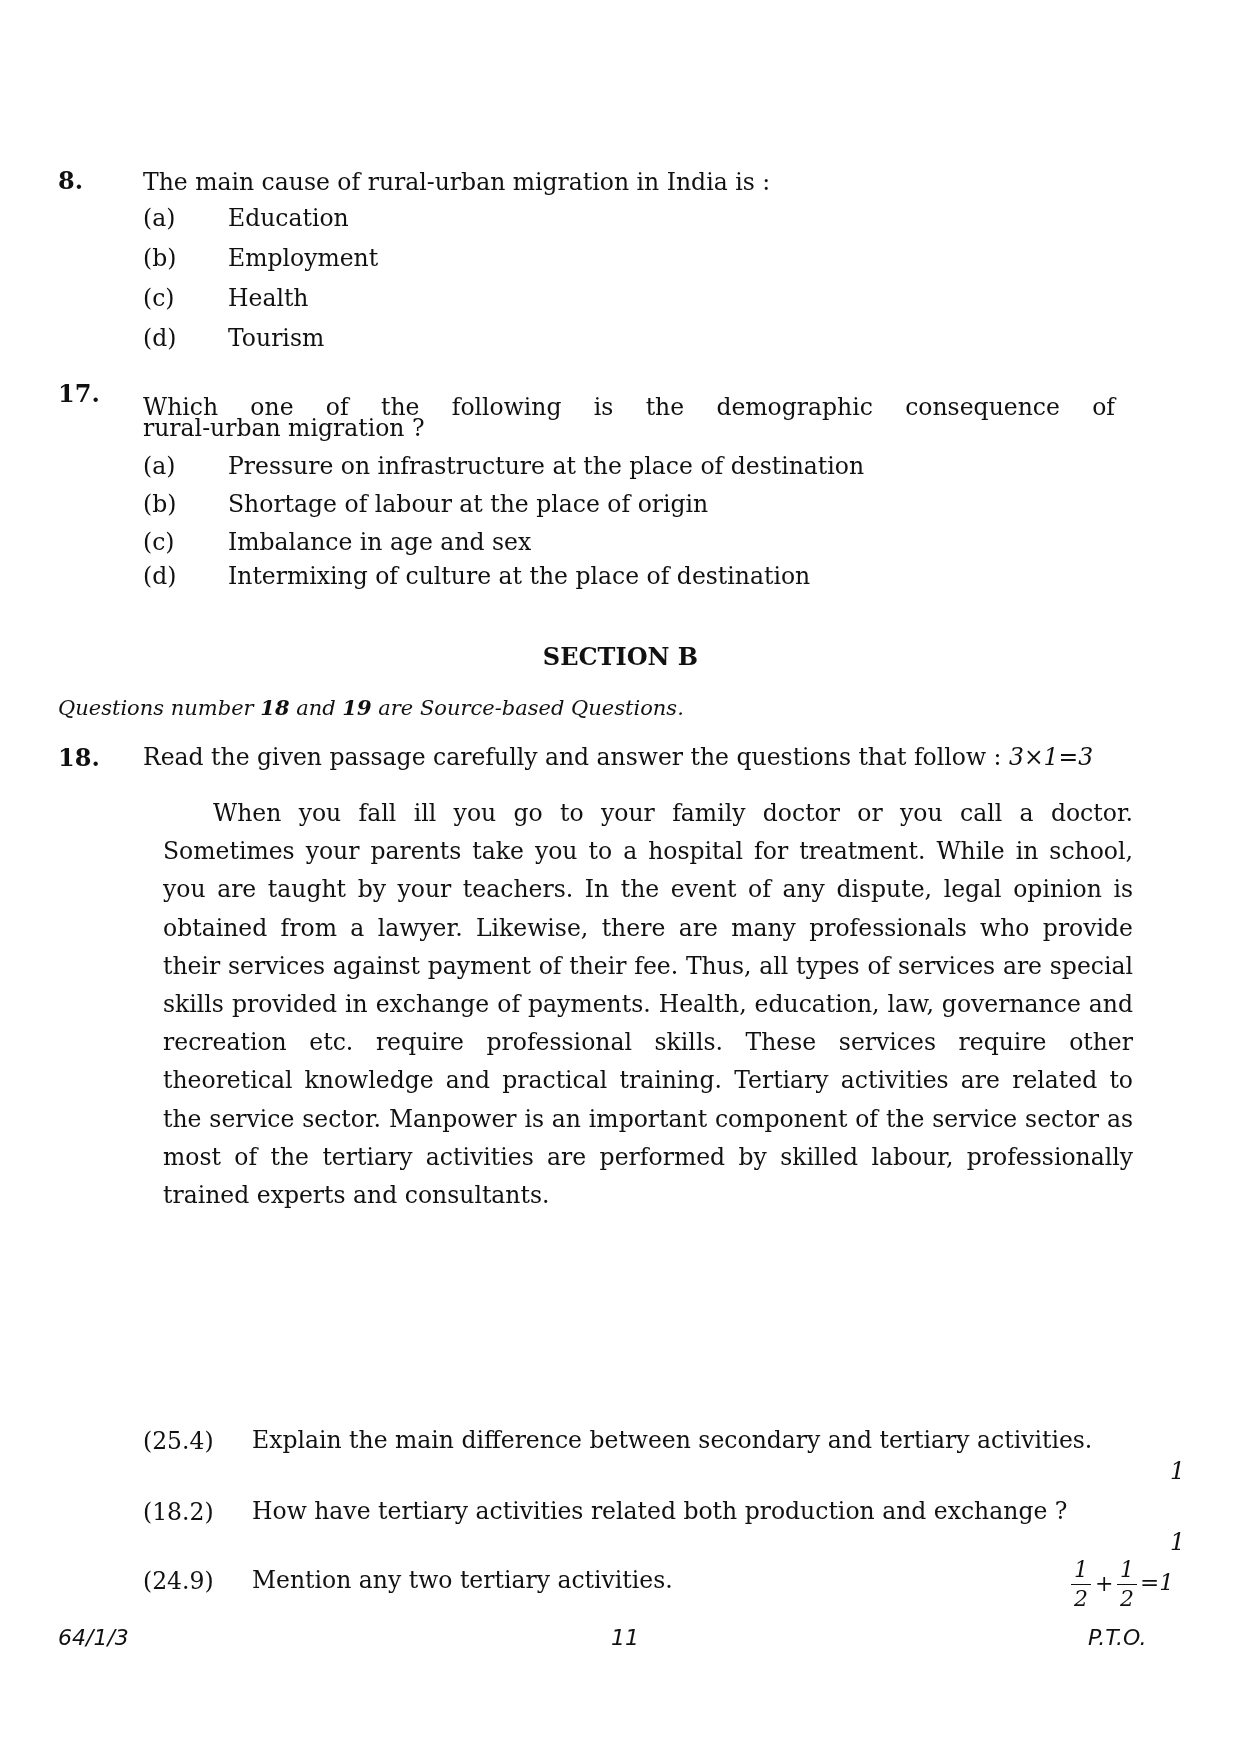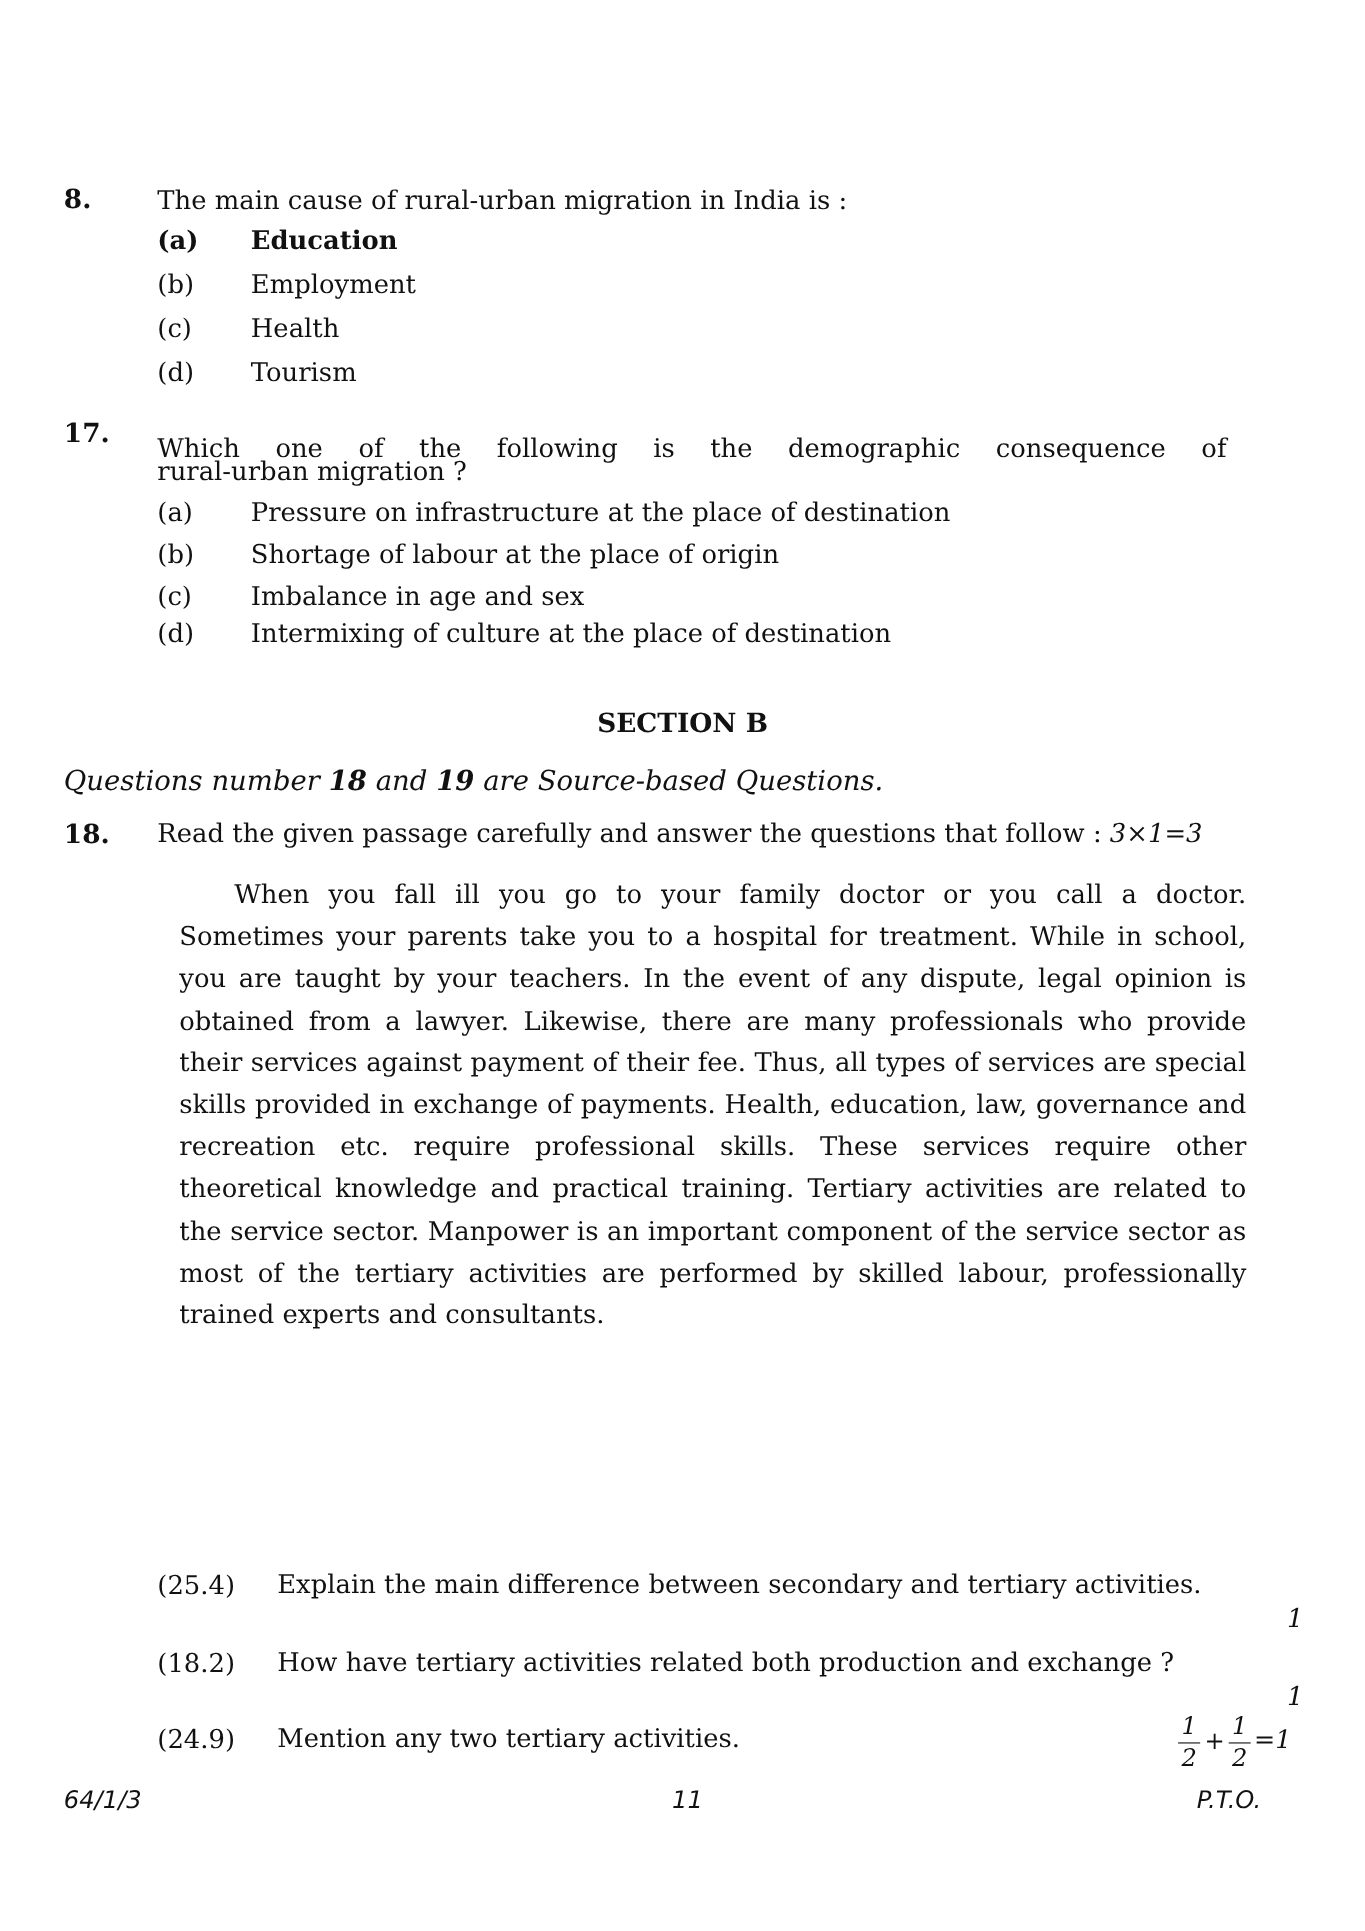--- a/index.html
+++ b/index.html
@@ -5,39 +5,39 @@
   html, body { margin: 0; padding: 0; background: #ffffff; }
   body { width: 1241px; height: 1755px; position: relative; overflow: hidden;
          font-family: "DejaVu Serif", serif; color: #111111; }
   .abs { position: absolute; }
   .qnum { position: absolute; left: 58px; font-weight: bold; font-size: 24px; }
   .qtext { position: absolute; left: 143px; width: 972px; font-size: 23.5px; line-height: 38px; text-align: justify; text-align-last: left; }
   .justify-full { text-align-last: justify; }
   .opt { position: absolute; left: 143px; font-size: 23.5px; white-space: nowrap; }
   .opt .lbl { display: inline-block; width: 85px; }
   .section-title { position: absolute; left: 0; width: 1241px; text-align: center; font-weight: bold; font-size: 24px; }
-  .instr { position: absolute; left: 58px; font-style: italic; font-size: 25px; white-space: nowrap; }
+  .instr { position: absolute; left: 58px; font-style: italic; font-size: 21px; white-space: nowrap; }
   .passage { position: absolute; left: 143px; width: 970px; font-size: 23.5px; line-height: 38.2px; text-align: justify; }
   .passage p { margin: 0; text-indent: 50px; }
   .sub { position: absolute; left: 143px; font-size: 23.5px; }
   .sub .lbl { position: absolute; left: 0; top: 0; white-space: nowrap; }
   .sub .txt { position: absolute; left: 109px; top: 0; width: 862px; line-height: 27px; text-align: justify; }
   .marks { position: absolute; right: 56px; font-style: italic; font-size: 23.5px; }
   .frac { position: absolute; font-style: italic; font-size: 22px; text-align: center; width: 20px; }
   .frac .num { display: block; border-bottom: 1.5px solid #111; line-height: 28px; }
   .frac .den { display: block; line-height: 28px; }
   .footer { position: absolute; top: 1625px; font-family: "DejaVu Sans", sans-serif; font-style: italic; font-size: 22px; }
 </style>
 </head>
 <body>
 
 <div>
   <span class="qnum" style="top:166px;">8.</span>
   <div class="qtext" style="top:163px;">The main cause of rural-urban migration in India is :</div>
-  <div class="opt" style="top:204px;font-weight:bold;"><span class="lbl">(a)</span><span>Education</span></div>
+  <div class="opt" style="top:204px;"><span class="lbl">(a)</span><span>Education</span></div>
   <div class="opt" style="top:244px;"><span class="lbl">(b)</span><span>Employment</span></div>
   <div class="opt" style="top:284px;"><span class="lbl">(c)</span><span>Health</span></div>
   <div class="opt" style="top:324px;"><span class="lbl">(d)</span><span>Tourism</span></div>
 </div>
 
 <div>
   <span class="qnum" style="top:379px;">17.</span>
   <div class="qtext justify-full" style="top:388px;">Which one of the following is the demographic consequence of</div>
   <div class="opt" style="top:414px;">rural-urban migration ?</div>
   <div class="opt" style="top:452px;"><span class="lbl">(a)</span><span>Pressure on infrastructure at the place of destination</span></div>

